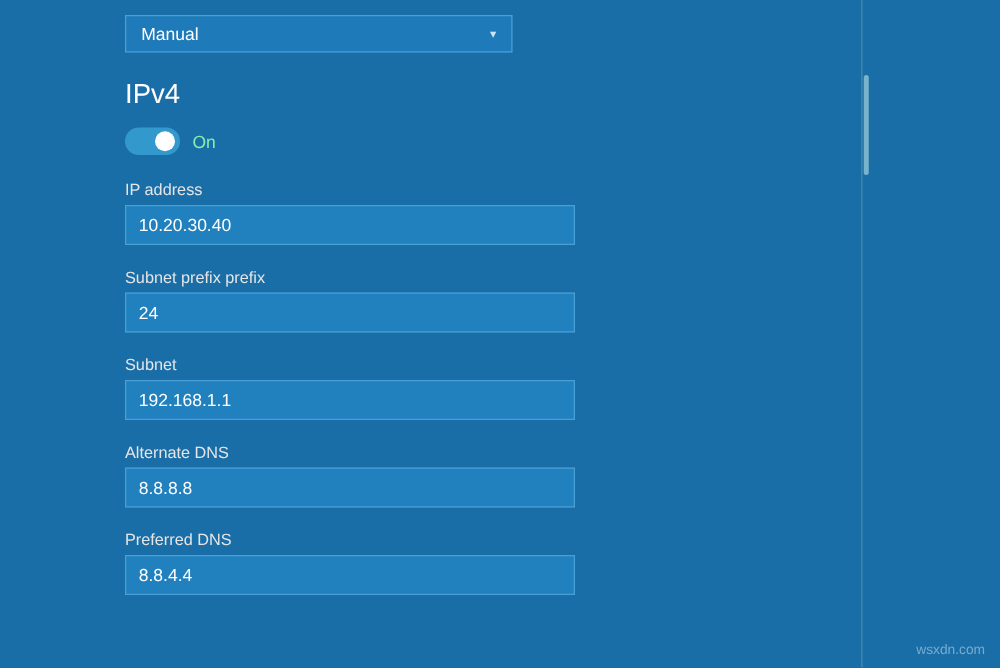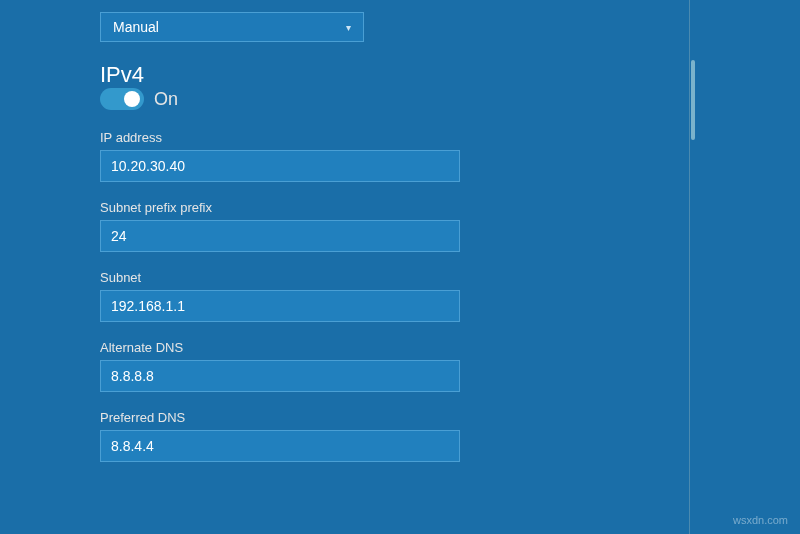--- a/index.html
+++ b/index.html
@@ -26,38 +26,39 @@
     
     .dropdown-container {
       margin-bottom: 20px;
     }
 
     .dropdown {
       background-color: #1e7ab8;
       border: 1px solid #4a9fd4;
       color: #ffffff;
       padding: 6px 12px;
-      width: 264px;
+      width: 310px;
       display: flex;
       align-items: center;
       justify-content: space-between;
       cursor: pointer;
       font-size: 14px;
     }
 
     .dropdown-arrow {
       font-size: 10px;
       color: #cde4f5;
     }
 
     
     .section-title {
       font-size: 22px;
       font-weight: 300;
       color: #ffffff;
+      margin-bottom: 14px;
     }
 
     
     .toggle-row {
       display: flex;
       align-items: center;
       gap: 10px;
       margin-bottom: 20px;
     }
 
@@ -76,22 +77,22 @@
       width: 16px;
       height: 16px;
       background-color: #ffffff;
       border-radius: 50%;
       position: absolute;
       right: 4px;
       top: 3px;
     }
 
     .toggle-label {
-      font-size: 18px;
-      color: #e5e5e5;
+      font-size: 14px;
+      color: #86efac;
     }
 
     
     .field-group {
       margin-bottom: 18px;
     }
 
     .field-label {
       font-size: 13px;
       color: #e5e5e5;

